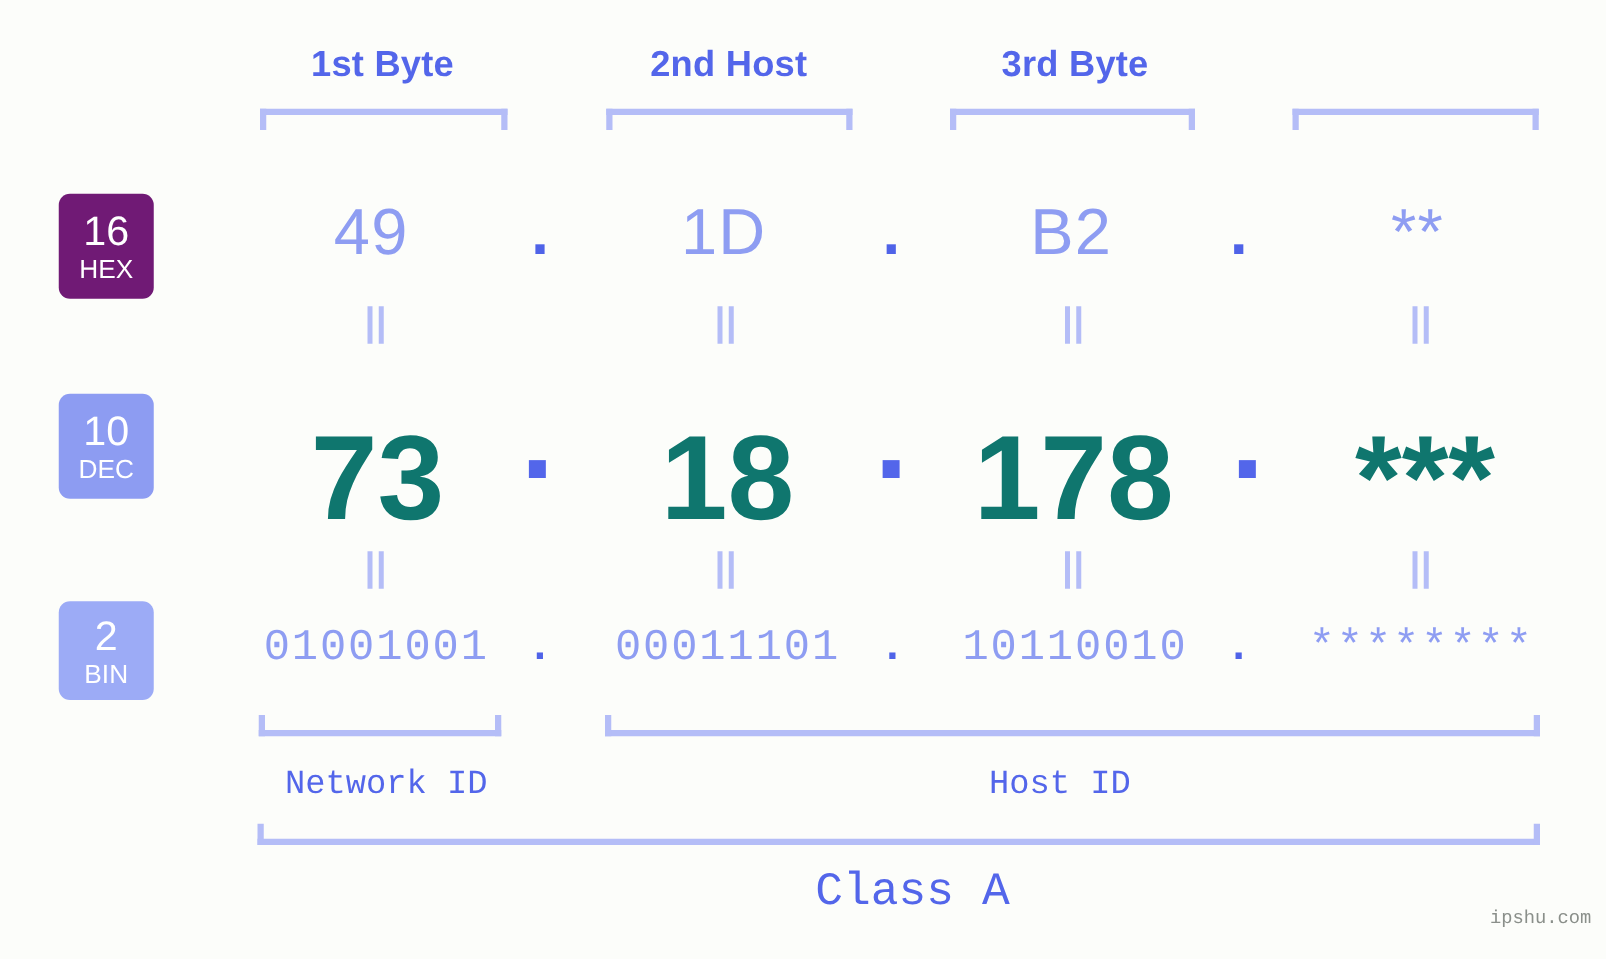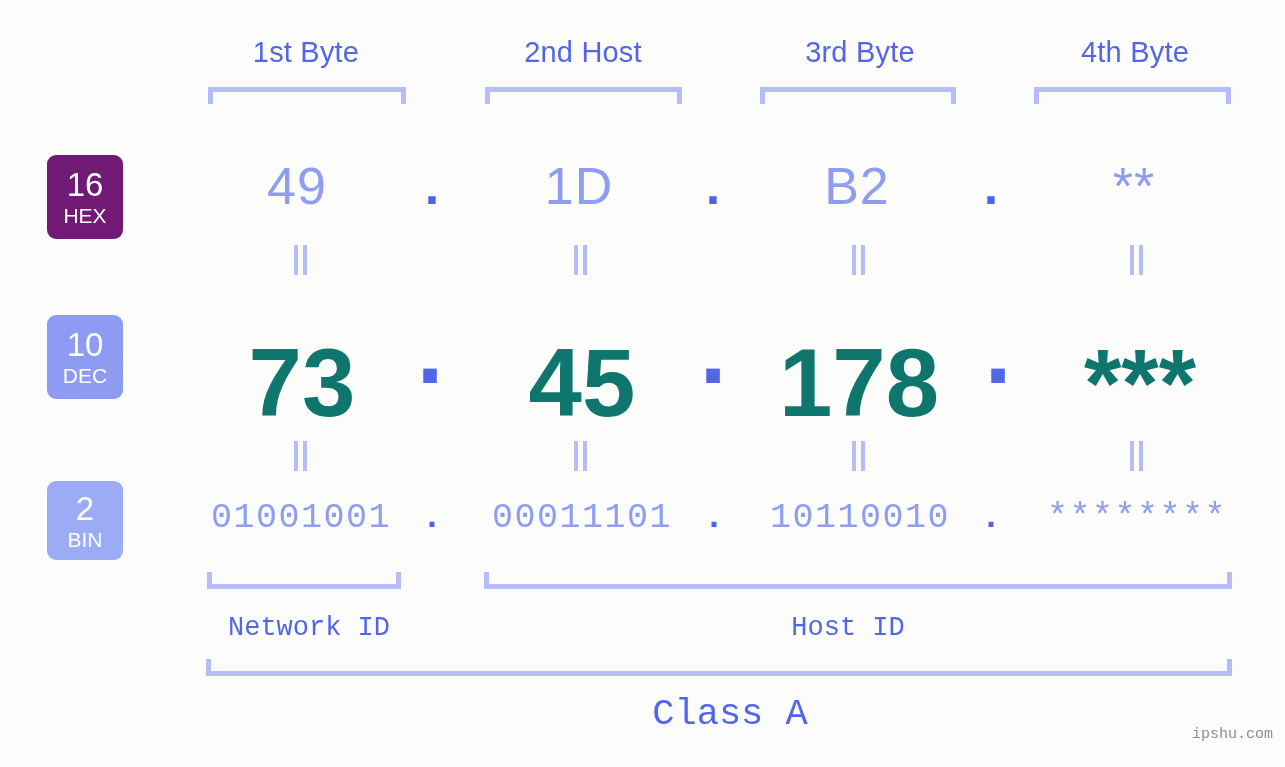--- a/index.html
+++ b/index.html
@@ -26,20 +26,21 @@
     position: absolute;
     top: 32px;
     height: 40px;
     line-height: 40px;
     text-align: center;
     font-family: "Liberation Sans", sans-serif;
     font-size: 29px;
     color: #5366ea;
     letter-spacing: 0.2px;
     white-space: nowrap;
+    font-weight: bold;
   }
 
   
   .bracket-top {
     position: absolute;
     top: 87px;
     height: 17px;
     border-top: 5px solid #b4bdf7;
     border-left: 5px solid #b4bdf7;
     border-right: 5px solid #b4bdf7;
@@ -208,21 +209,20 @@
   }
 </style>
 </head>
 <body>
 
 <div id="stage">
 
   <div class="byte-label" style="left:206px;width:200px;">1st Byte</div>
   <div class="byte-label" style="left:483px;width:200px;">2nd Host</div>
   <div class="byte-label" style="left:760px;width:200px;">3rd Byte</div>
-  <div class="byte-label" style="left:1035px;width:200px;">4th Byte</div>
 
   <div class="bracket-top" style="left:208px;width:198px;"></div>
   <div class="bracket-top" style="left:485px;width:197px;"></div>
   <div class="bracket-top" style="left:760px;width:196px;"></div>
   <div class="bracket-top" style="left:1034px;width:197px;"></div>
 
   <div class="badge" id="badge-hex">
     <span class="badge-num">16</span>
     <span class="badge-name">HEX</span>
   </div>
@@ -259,21 +259,21 @@
       <i class="b"></i>
   </div>
   <div class="eq" style="left:1126px;top:245px;">
     <i class="a"></i>
       <i class="b"></i>
   </div>
 
   <div class="value-cell dec-val" style="left:212px;width:180px;">73</div>
   <div class="value-cell dec-dot" style="left:400px;width:60px;">.</div>
 
-  <div class="value-cell dec-val" style="left:492px;width:180px;">45</div>
+  <div class="value-cell dec-val" style="left:492px;width:180px;">18</div>
   <div class="value-cell dec-dot" style="left:683px;width:60px;">.</div>
 
   <div class="value-cell dec-val" style="left:758px;width:202px;">178</div>
   <div class="value-cell dec-dot" style="left:968px;width:60px;">.</div>
 
   <div class="value-cell dec-val" style="left:1040px;width:200px;">***</div>
 
   <div class="eq" style="left:290px;top:441px;">
     <i class="a"></i>
       <i class="b"></i>

